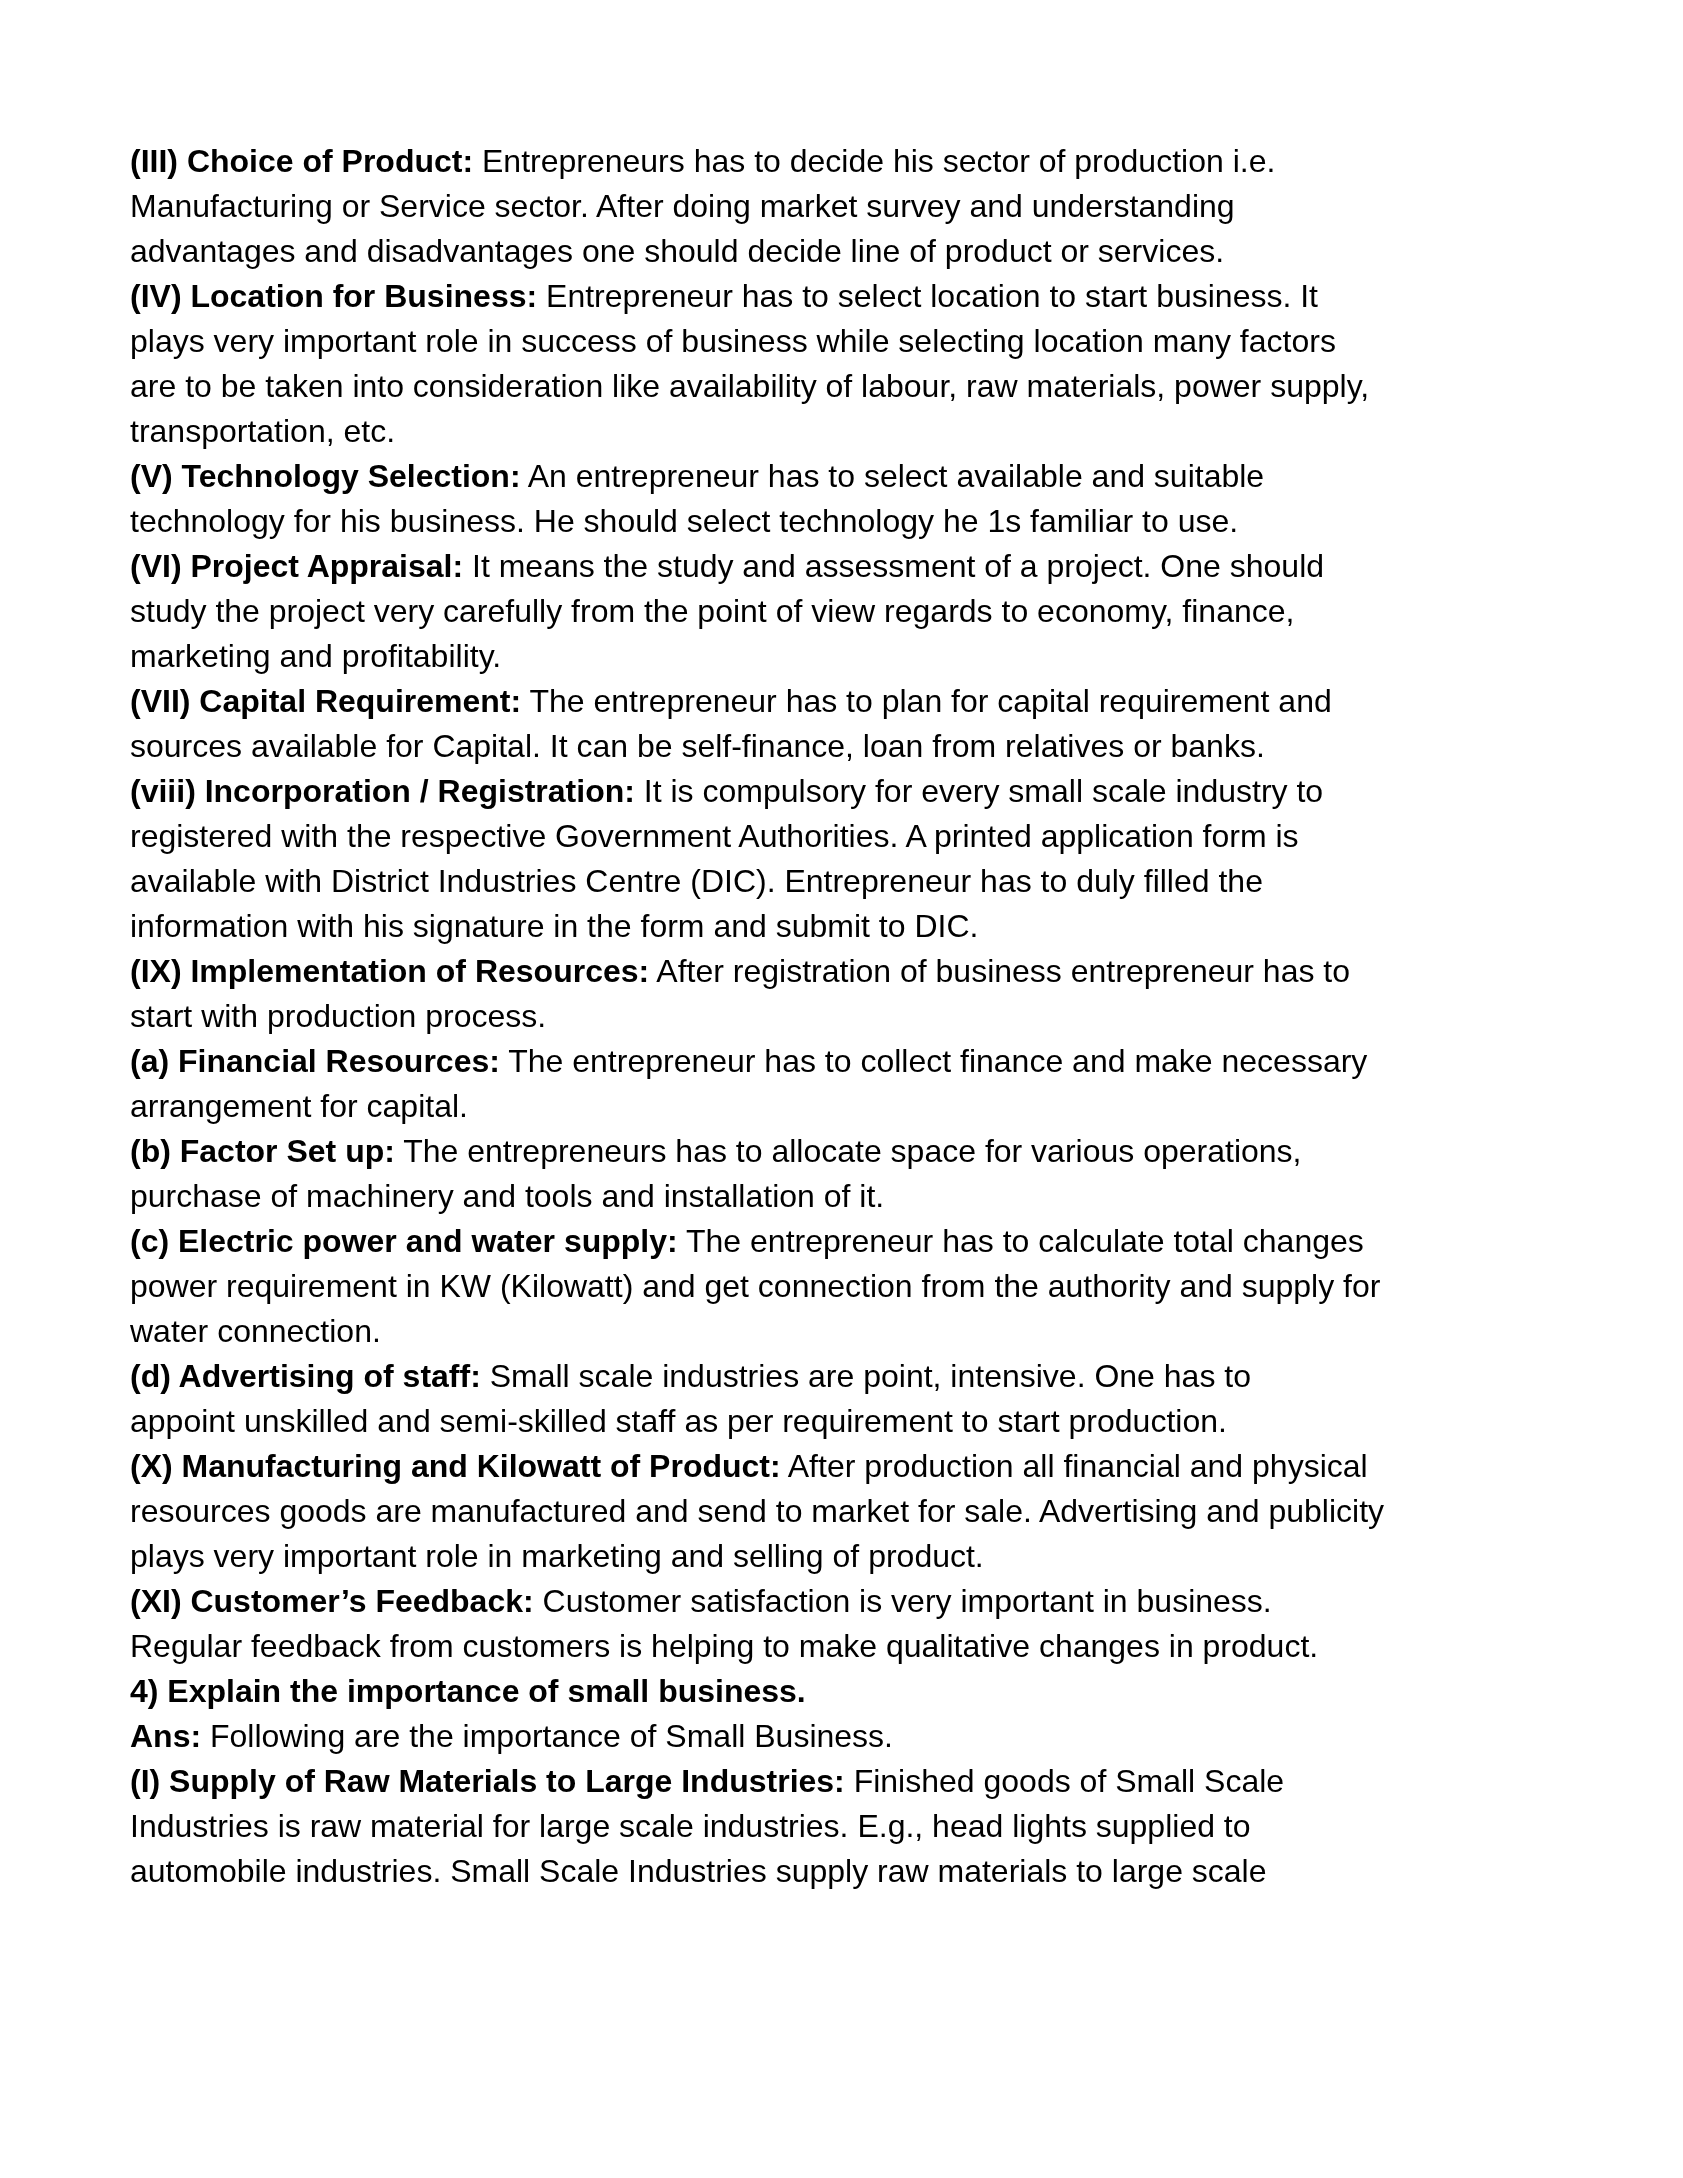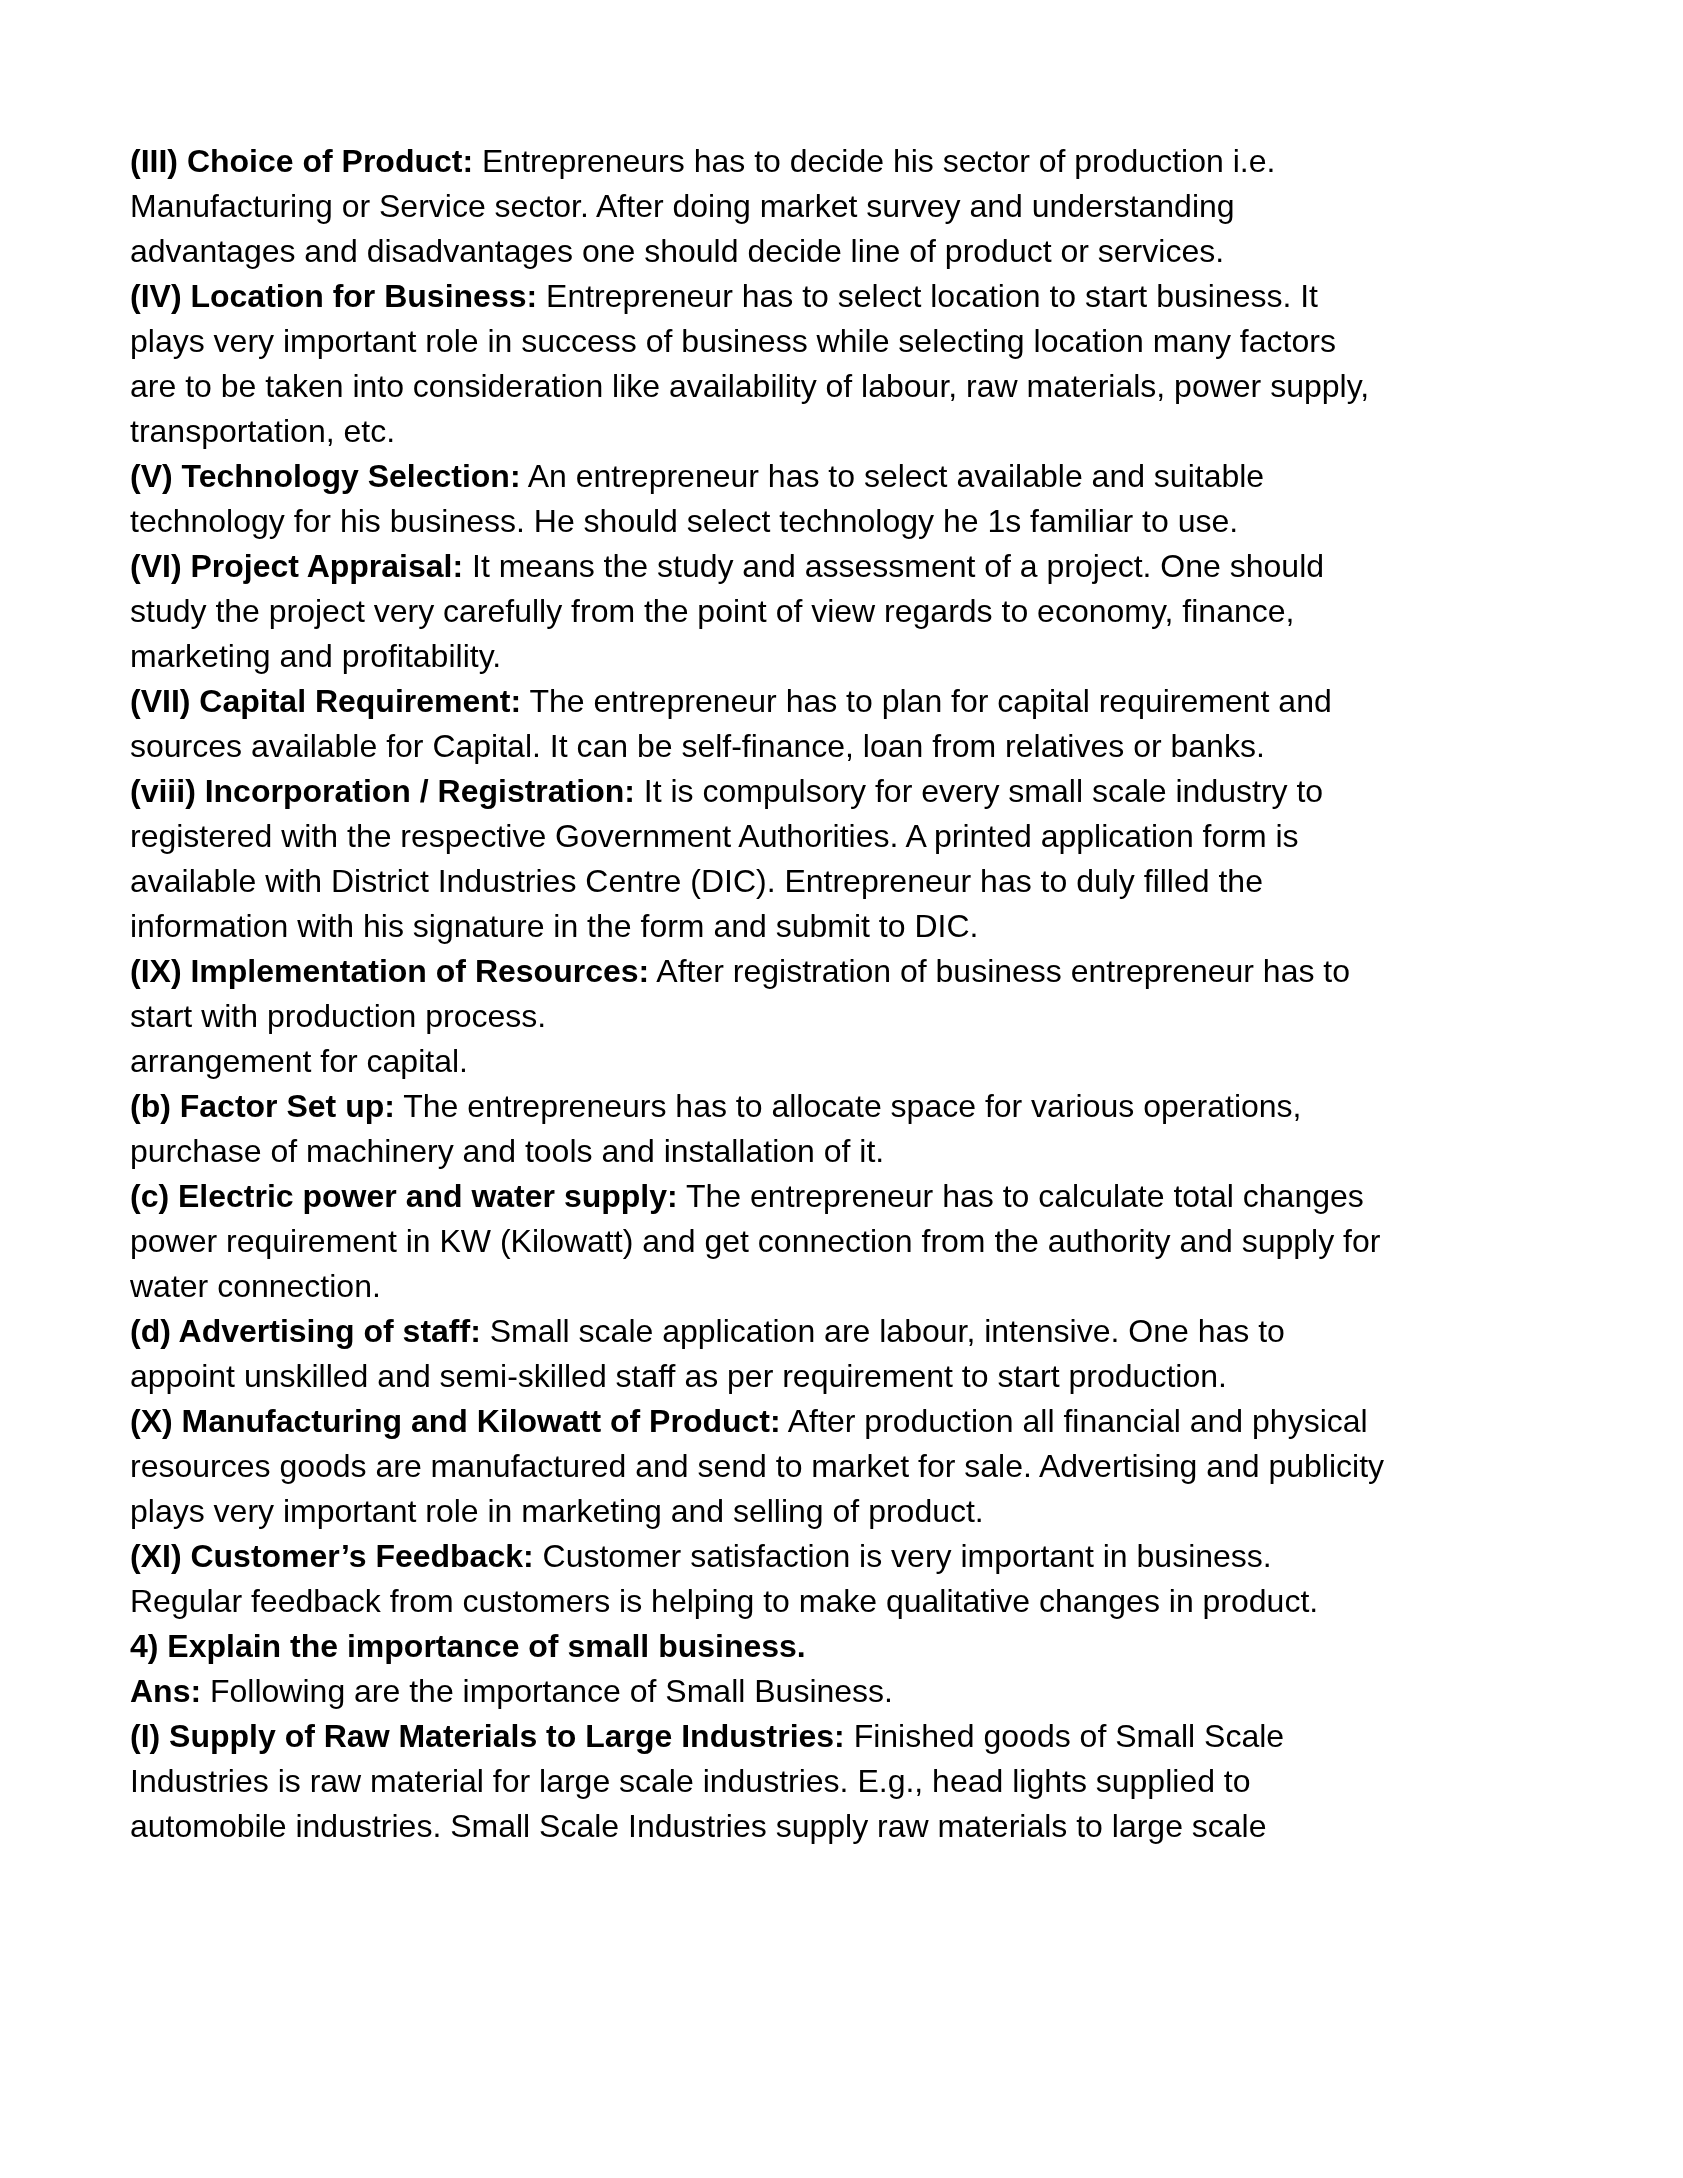--- a/index.html
+++ b/index.html
@@ -54,27 +54,28 @@
       <div class="line"><span class="seg">study the project very carefully from the point of view regards to economy, finance,</span></div>
       <div class="line"><span class="seg">marketing and profitability.</span></div>
       <div class="line"><span class="seg bold">(VII) Capital Requirement:</span><span class="seg"> The entrepreneur has to plan for capital requirement and</span></div>
       <div class="line"><span class="seg">sources available for Capital. It can be self-finance, loan from relatives or banks.</span></div>
       <div class="line"><span class="seg bold">(viii) Incorporation / Registration:</span><span class="seg"> It is compulsory for every small scale industry to</span></div>
       <div class="line"><span class="seg">registered with the respective Government Authorities. A printed application form is</span></div>
       <div class="line"><span class="seg">available with District Industries Centre (DIC). Entrepreneur has to duly filled the</span></div>
       <div class="line"><span class="seg">information with his signature in the form and submit to DIC.</span></div>
       <div class="line"><span class="seg bold">(IX) Implementation of Resources:</span><span class="seg"> After registration of business entrepreneur has to</span></div>
       <div class="line"><span class="seg">start with production process.</span></div>
+      <div class="line"><span class="seg bold">(a) Financial Resources:</span><span class="seg"> The entrepreneur has to collect finance and make necessary</span></div>
       <div class="line"><span class="seg">arrangement for capital.</span></div>
       <div class="line"><span class="seg bold">(b) Factor Set up:</span><span class="seg"> The entrepreneurs has to allocate space for various operations,</span></div>
       <div class="line"><span class="seg">purchase of machinery and tools and installation of it.</span></div>
       <div class="line"><span class="seg bold">(c) Electric power and water supply:</span><span class="seg"> The entrepreneur has to calculate total changes</span></div>
       <div class="line"><span class="seg">power requirement in KW (Kilowatt) and get connection from the authority and supply for</span></div>
       <div class="line"><span class="seg">water connection.</span></div>
-      <div class="line"><span class="seg bold">(d) Advertising of staff:</span><span class="seg"> Small scale application are labour, intensive. One has to</span></div>
+      <div class="line"><span class="seg bold">(d) Advertising of staff:</span><span class="seg"> Small scale industries are point, intensive. One has to</span></div>
       <div class="line"><span class="seg">appoint unskilled and semi-skilled staff as per requirement to start production.</span></div>
       <div class="line"><span class="seg bold">(X) Manufacturing and Kilowatt of Product:</span><span class="seg"> After production all financial and physical</span></div>
       <div class="line"><span class="seg">resources goods are manufactured and send to market for sale. Advertising and publicity</span></div>
       <div class="line"><span class="seg">plays very important role in marketing and selling of product.</span></div>
       <div class="line"><span class="seg bold">(XI) Customer’s Feedback:</span><span class="seg"> Customer satisfaction is very important in business.</span></div>
       <div class="line"><span class="seg">Regular feedback from customers is helping to make qualitative changes in product.</span></div>
       <div class="line"><span class="seg bold">4) Explain the importance of small business.</span></div>
       <div class="line"><span class="seg bold">Ans:</span><span class="seg"> Following are the importance of Small Business.</span></div>
       <div class="line"><span class="seg bold">(I) Supply of Raw Materials to Large Industries:</span><span class="seg"> Finished goods of Small Scale</span></div>
       <div class="line"><span class="seg">Industries is raw material for large scale industries. E.g., head lights supplied to</span></div>

